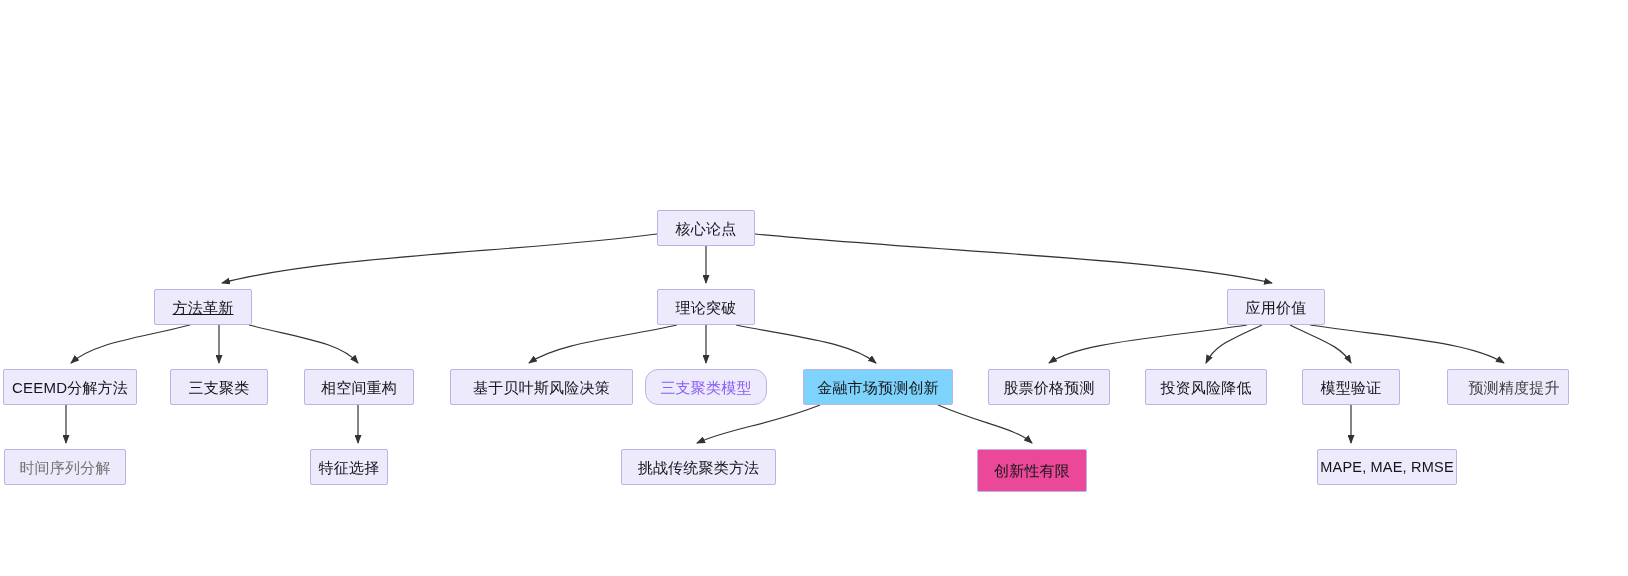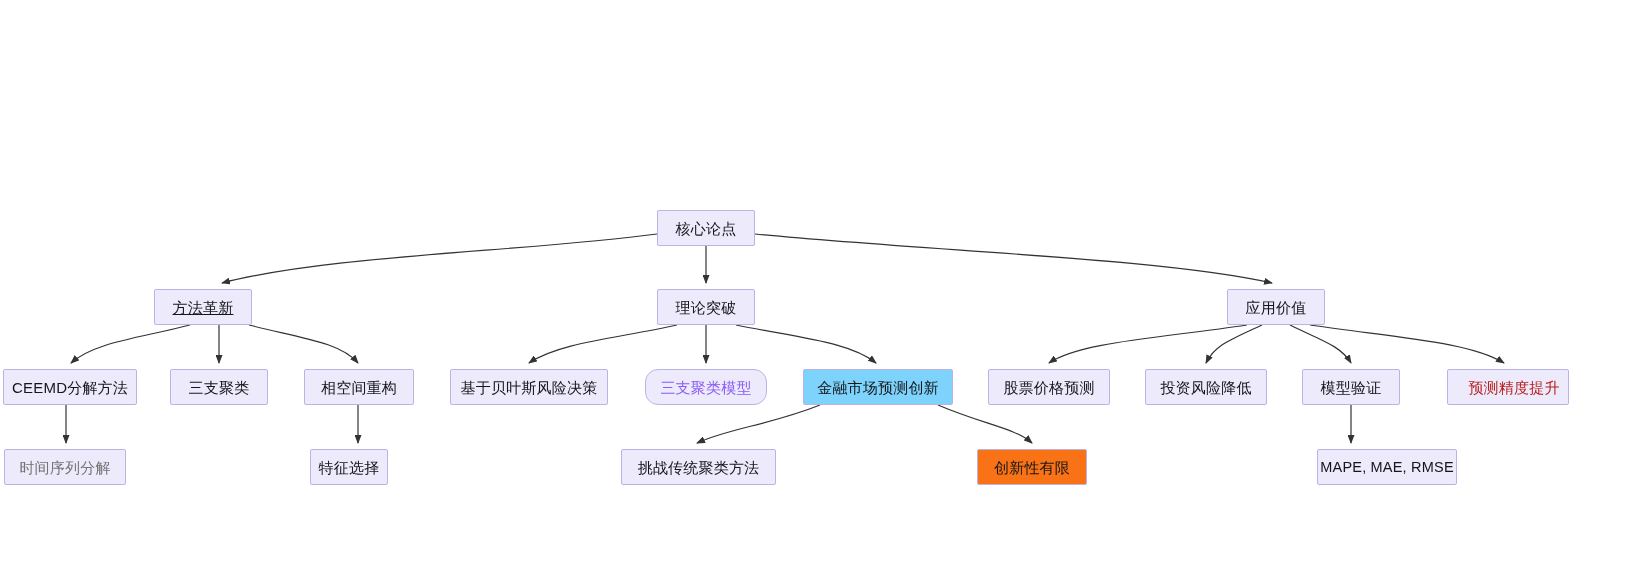--- a/index.html
+++ b/index.html
@@ -99,51 +99,51 @@
       </div>
       <div class="node" style="left: 3px; top: 369px; width: 134px; height: 36px; background: rgb(236, 234, 251); border-color: rgb(185, 179, 232); color: rgb(20, 22, 26);">
         <span class="node-label">CEEMD分解方法</span>
       </div>
       <div class="node" style="left: 170px; top: 369px; width: 98px; height: 36px; background: rgb(236, 234, 251); border-color: rgb(185, 179, 232); color: rgb(20, 22, 26);">
         <span class="node-label">三支聚类</span>
       </div>
       <div class="node" style="left: 304px; top: 369px; width: 110px; height: 36px; background: rgb(236, 234, 251); border-color: rgb(185, 179, 232); color: rgb(20, 22, 26);">
         <span class="node-label">相空间重构</span>
       </div>
-      <div class="node" style="left: 450px; top: 369px; width: 158px; height: 36px; background: rgb(236, 234, 251); border-color: rgb(185, 179, 232); color: rgb(20, 22, 26);">
+      <div class="node" style="left: 450px; top: 369px; width: 183px; height: 36px; background: rgb(236, 234, 251); border-color: rgb(185, 179, 232); color: rgb(20, 22, 26);">
         <span class="node-label">基于贝叶斯风险决策</span>
       </div>
       <div class="node" style="left: 645px; top: 369px; width: 122px; height: 36px; background: rgb(236, 234, 251); border-color: rgb(185, 179, 232); color: #8b5cf6; border-radius: 13px;">
         <span class="node-label">三支聚类模型</span>
       </div>
       <div class="node" style="left: 803px; top: 369px; width: 150px; height: 36px; background: #7dd3fc; border-color: rgb(185, 179, 232); color: rgb(20, 22, 26);">
         <span class="node-label">金融市场预测创新</span>
       </div>
       <div class="node" style="left: 988px; top: 369px; width: 122px; height: 36px; background: rgb(236, 234, 251); border-color: rgb(185, 179, 232); color: rgb(20, 22, 26);">
         <span class="node-label">股票价格预测</span>
       </div>
       <div class="node" style="left: 1145px; top: 369px; width: 122px; height: 36px; background: rgb(236, 234, 251); border-color: rgb(185, 179, 232); color: rgb(20, 22, 26);">
         <span class="node-label">投资风险降低</span>
       </div>
       <div class="node" style="left: 1302px; top: 369px; width: 98px; height: 36px; background: rgb(236, 234, 251); border-color: rgb(185, 179, 232); color: rgb(20, 22, 26);">
         <span class="node-label">模型验证</span>
       </div>
-      <div class="node" style="left: 1447px; top: 369px; width: 122px; height: 36px; background: rgb(236, 234, 251); border-color: rgb(185, 179, 232); color: #b91c1c; padding-left: 12px;">
+      <div class="node" style="left: 1447px; top: 369px; width: 122px; height: 36px; background: rgb(236, 234, 251); border-color: rgb(185, 179, 232); color: #404040; padding-left: 12px;">
         <span class="node-label">预测精度提升</span>
       </div>
       <div class="node" style="left: 4px; top: 449px; width: 122px; height: 36px; background: rgb(236, 234, 251); border-color: rgb(185, 179, 232); color: #737373;">
         <span class="node-label">时间序列分解</span>
       </div>
       <div class="node" style="left: 310px; top: 449px; width: 78px; height: 36px; background: rgb(236, 234, 251); border-color: rgb(185, 179, 232); color: rgb(20, 22, 26);">
         <span class="node-label">特征选择</span>
       </div>
       <div class="node" style="left: 621px; top: 449px; width: 155px; height: 36px; background: rgb(236, 234, 251); border-color: rgb(185, 179, 232); color: rgb(20, 22, 26);">
         <span class="node-label">挑战传统聚类方法</span>
       </div>
-      <div class="node" style="left: 977px; top: 449px; width: 110px; height: 36px; background: #f97316; border-color: rgb(185, 179, 232); color: rgb(20, 22, 26);">
+      <div class="node" style="left: 977px; top: 449px; width: 110px; height: 43px; background: #ec4899; border-color: rgb(185, 179, 232); color: rgb(20, 22, 26);">
         <span class="node-label">创新性有限</span>
       </div>
       <div class="node node-latin" style="left: 1281px; top: 449px; width: 140px; height: 36px; background: rgb(236, 234, 251); border-color: rgb(185, 179, 232); color: rgb(20, 22, 26); margin-left: 36px;">
         <span class="node-label">MAPE, MAE, RMSE</span>
       </div>
     </div>
 
 </div>
 
 </body></html>

